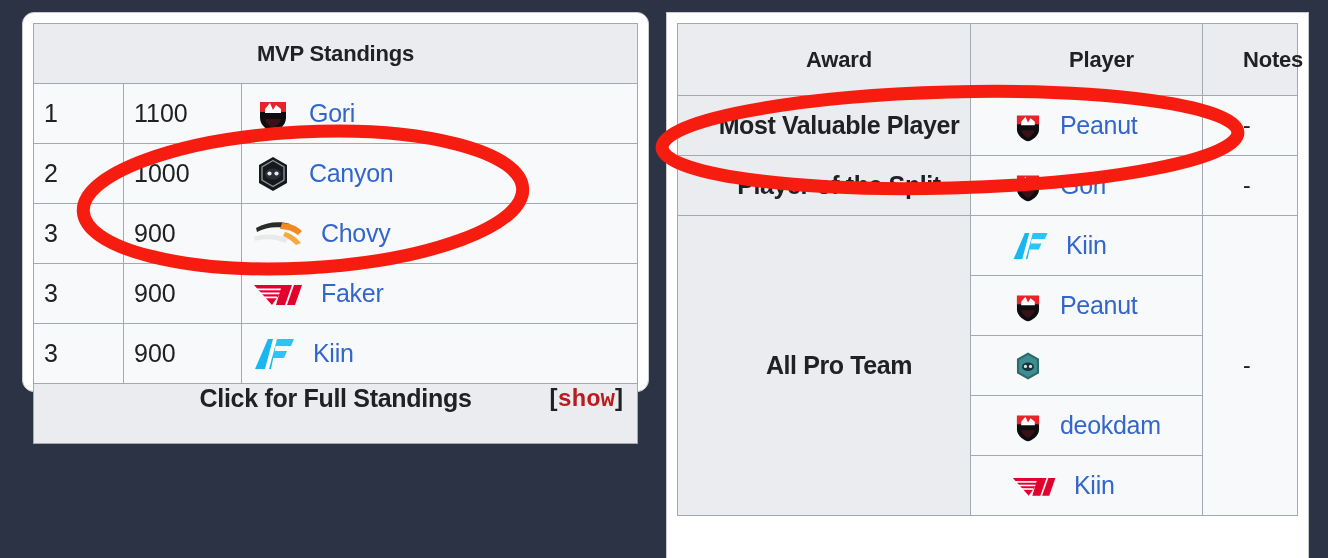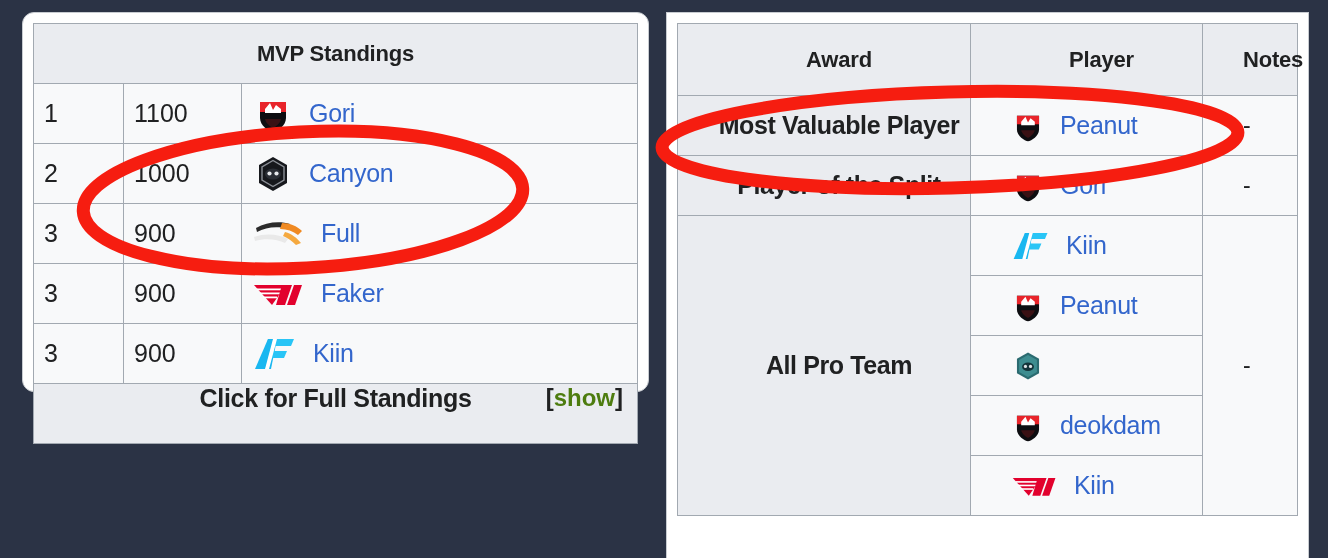--- a/index.html
+++ b/index.html
@@ -72,21 +72,21 @@
   }
   .footer-inner {
     display: flex; justify-content: center;
     position: relative; height: 100%;
   }
   .footer-label { font-weight: bold; font-size: 25px; letter-spacing: -0.3px; }
   .footer-toggle {
     position: absolute; right: 4px;
     font-weight: bold; font-size: 24px; color: #202122;
   }
-  .footer-toggle a { color: #4d7c0f; text-decoration: none; }
+  .footer-toggle a { color: #b91c1c; text-decoration: none; font-family: Liberation Mono, monospace; }
 
   
   #tbl-right td { height: 60px; padding-left: 40px; }
   #tbl-right .award { font-weight: bold; font-size: 25px; text-align: center; background:#eaecf0 !important; letter-spacing:-0.4px;}
   #tbl-right .notes { text-align: left; font-size: 23px; }
   #tbl-right .colhdr td { height: 72px; }
 
   
   .annot { position: absolute; pointer-events: none; }
   .annot ellipse { fill: none; stroke: #f61d10; }
@@ -145,21 +145,21 @@
           <td class="cell-left">3</td>
           <td class="cell-left">900</td>
           <td>
             <div class="pcell">
               <svg class="logo" viewBox="0 0 54 40" style="width:54px;flex:0 0 54px">
                 <path d="M4 14c10-6 24-7 34-4l-2 5C26 12 14 13 5 18z" fill="#2b2b2b"></path>
                 <path d="M30 9c8 0 15 3 20 8l-4 4c-5-4-11-6-18-6z" fill="#f08a22"></path>
                 <path d="M2 23c11-4 25-3 34 2l-3 4c-8-4-20-5-30-2z" fill="#e9e9e9"></path>
                 <path d="M33 18c7 2 12 6 16 11l-5 2c-4-4-8-7-13-9z" fill="#f5a93f"></path>
               </svg>
-              <span class="plink">Full</span>
+              <span class="plink">Chovy</span>
             </div>
           </td>
         </tr>
 
         <tr class="data">
           <td class="cell-left">3</td>
           <td class="cell-left">900</td>
           <td>
             <div class="pcell">
               <svg class="logo" viewBox="0 0 54 40" style="width:54px;flex:0 0 54px">

